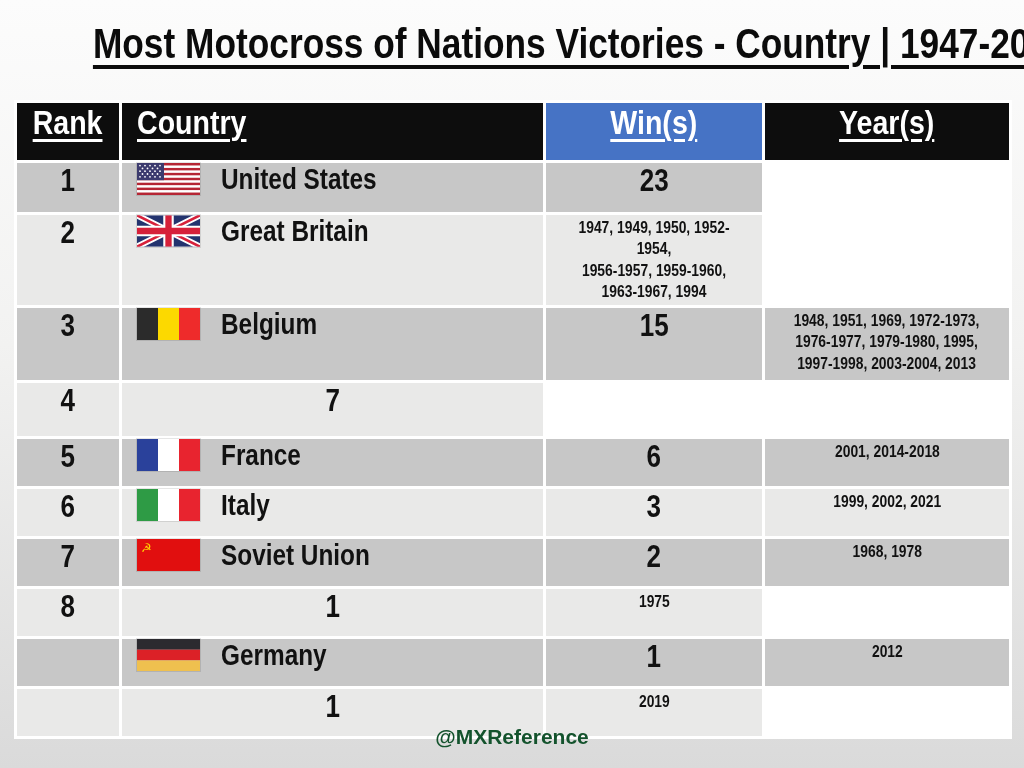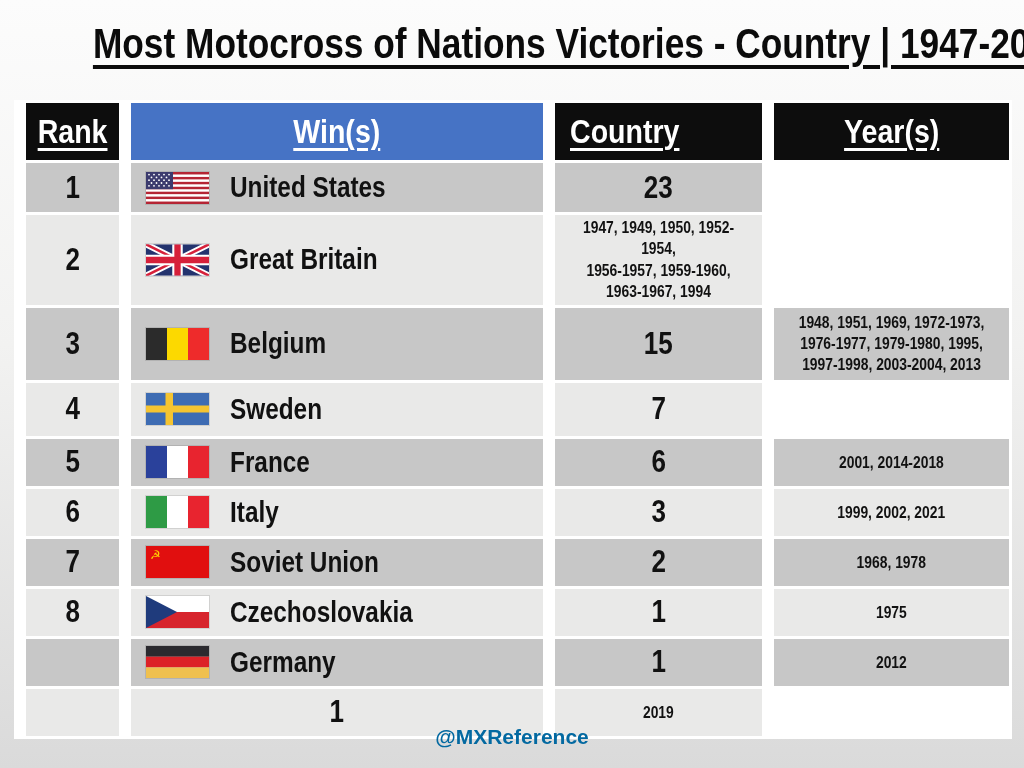--- a/index.html
+++ b/index.html
@@ -19,21 +19,21 @@
   .title .cond {
     text-decoration:underline; text-decoration-thickness:3.5px; text-underline-offset:7px;
   }
 
   .tbl {
     position:absolute; left:14px; top:100px; width:998px;
     background:#ffffff; padding:3px;
     display:flex; flex-direction:column; gap:3px;
   }
   .row { display:grid; grid-template-columns:102px 421px 216px 244px; gap:3px; }
-  .cell { display:flex; align-items:center; justify-content:center;margin-left:9px; }
+  .cell { display:flex; justify-content:center; }
   .c-country { justify-content:flex-start; padding-left:15px; }
 
   .hdr { min-height:57px; }
   .hdr .cell { background:#0d0d0d; color:#ffffff; font-size:34px; font-weight:bold; }
   .hdr .c-win { background:#4673c5; }
   .hdr .cond { text-decoration:underline; text-decoration-thickness:3px; text-underline-offset:5px; }
 
   .dark .cell  { background:#c7c7c7; }
   .light .cell { background:#e9e9e8; }
 
@@ -43,41 +43,41 @@
   .num { font-size:31px; font-weight:bold; }
   .country-name { font-size:29px; font-weight:bold; margin-left:21px; }
   .years {
     font-size:16.5px; font-weight:bold; line-height:1.3;
     white-space:pre-line; text-align:center; padding:2px 6px;
   }
   .flag { width:63px; height:32px; flex:0 0 auto; display:block; outline:1px solid rgba(0,0,0,0.10); }
 
   .footer {
     position:absolute; top:725px; left:0; width:1024px; text-align:center;
-    font-size:21px; font-weight:bold; color:#0369a1;
+    font-size:21px; font-weight:bold; color:#14532d;
   }
 </style>
 </head>
 <body>
 
 <div class="title">
   <span class="cond">Most Motocross of Nations Victories - Country | 1947-2022</span>
 </div>
 
 <div class="tbl">
 
   <div class="row hdr">
     <div class="cell">
       <span class="cond">Rank</span>
     </div>
+    <div class="cell c-country">
+      <span class="cond cond-left">Country</span>
+    </div>
     <div class="cell c-win">
       <span class="cond">Win(s)</span>
-    </div>
-    <div class="cell c-country">
-      <span class="cond cond-left">Country</span>
     </div>
     <div class="cell">
       <span class="cond">Year(s)</span>
     </div>
   </div>
 
   <div class="row dark rh49">
     <div class="cell">
       <span class="num cond">1</span>
     </div>
@@ -169,28 +169,20 @@
       <span class="years cond">1948, 1951, 1969, 1972-1973,
 1976-1977, 1979-1980, 1995,
 1997-1998, 2003-2004, 2013</span>
     </div>
   </div>
 
   <div class="row light rh53">
     <div class="cell">
       <span class="num cond">4</span>
     </div>
-    <div class="cell c-country">
-      <svg class="flag" viewBox="0 0 63 32">
-        <rect width="63" height="32" fill="#3e6cb3"></rect>
-        <rect x="19.5" width="7.5" height="32" fill="#f5c431"></rect>
-        <rect y="12.5" width="63" height="7" fill="#f5c431"></rect>
-      </svg>
-      <span class="country-name cond cond-left">Sweden</span>
-    </div>
     <div class="cell">
       <span class="num cond">7</span>
     </div>
   </div>
 
   <div class="row dark rh47">
     <div class="cell">
       <span class="num cond">5</span>
     </div>
     <div class="cell c-country">
@@ -245,28 +237,20 @@
     </div>
     <div class="cell">
       <span class="years cond">1968, 1978</span>
     </div>
   </div>
 
   <div class="row light rh47">
     <div class="cell">
       <span class="num cond">8</span>
     </div>
-    <div class="cell c-country">
-      <svg class="flag" viewBox="0 0 63 32">
-        <rect width="63" height="16" fill="#ffffff"></rect>
-        <rect y="16" width="63" height="16" fill="#d7252d"></rect>
-        <polygon points="0,0 31,16 0,32" fill="#1f3b7c"></polygon>
-      </svg>
-      <span class="country-name cond cond-left">Czechoslovakia</span>
-    </div>
     <div class="cell">
       <span class="num cond">1</span>
     </div>
     <div class="cell">
       <span class="years cond">1975</span>
     </div>
   </div>
 
   <div class="row dark rh47">
     <div class="cell">

